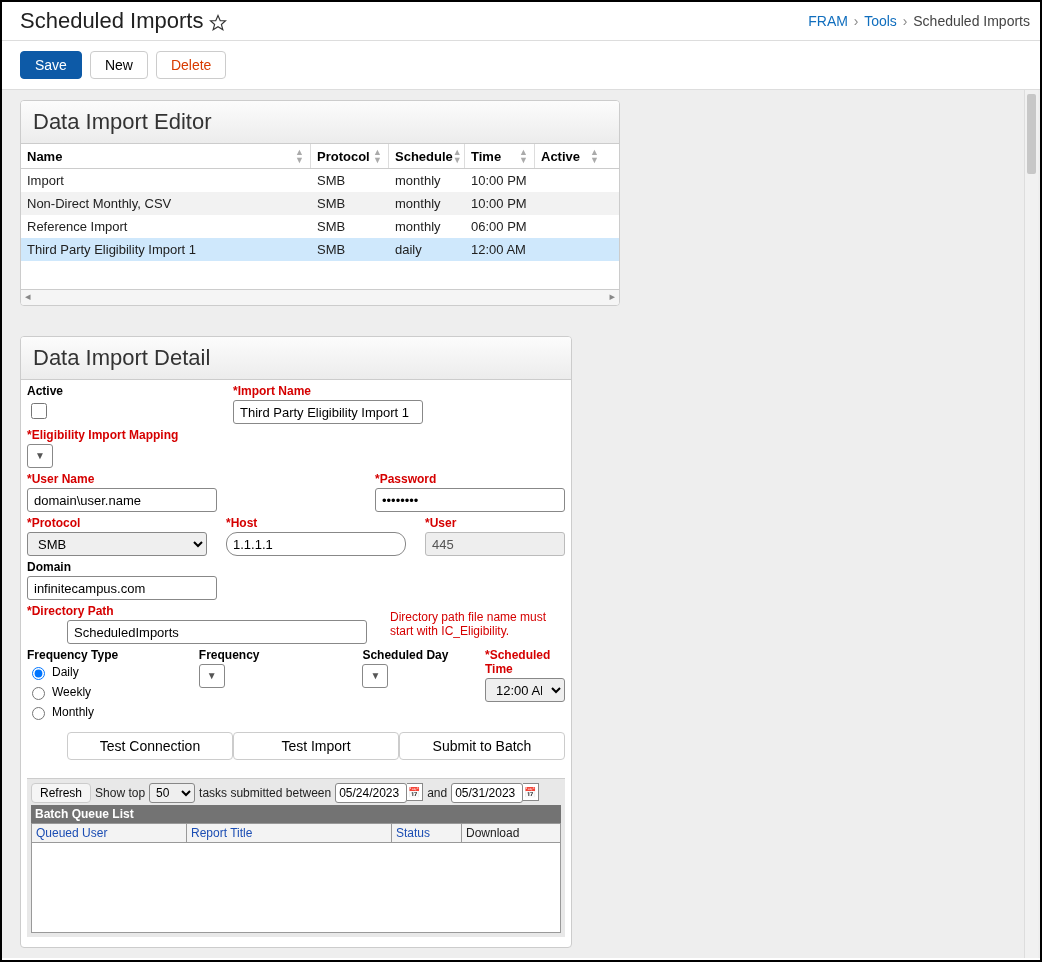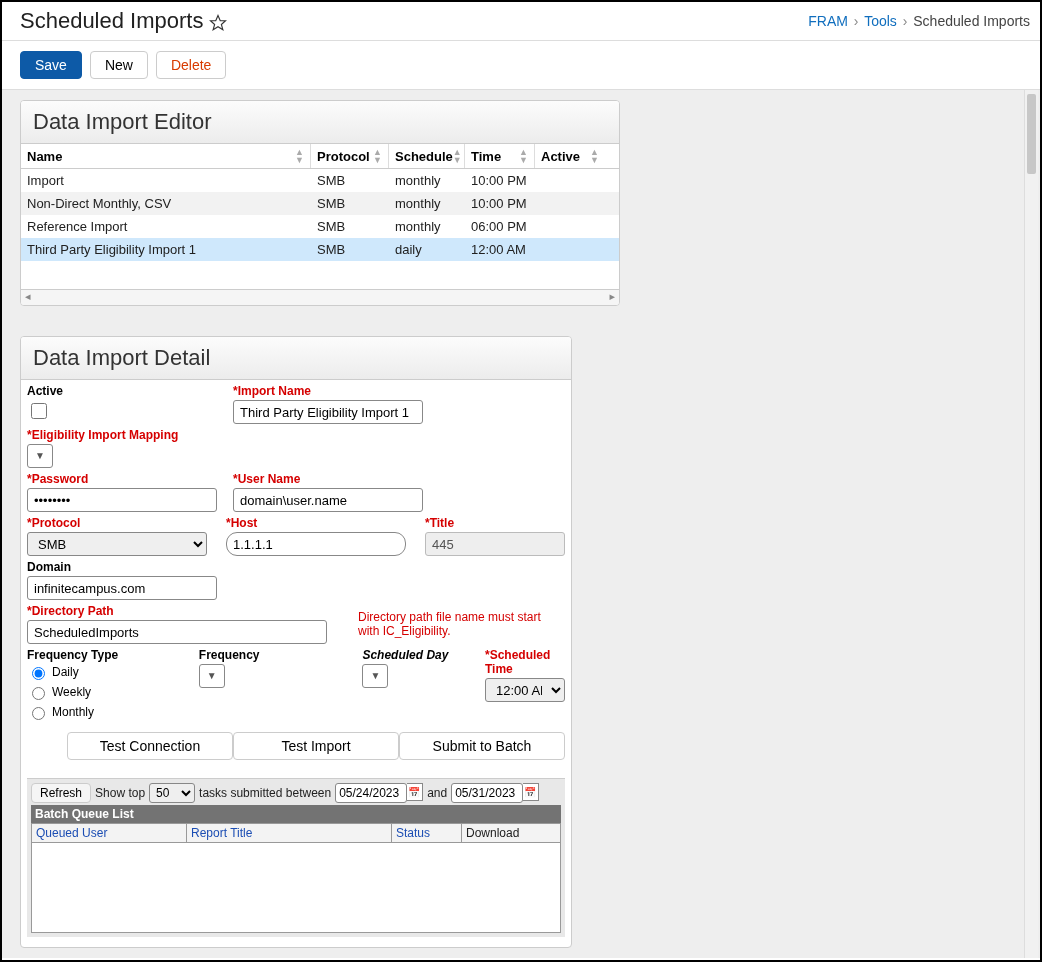--- a/index.html
+++ b/index.html
@@ -42,21 +42,21 @@
   .grid-hscroll { height: 16px; background: #f5f5f5; border-top: 1px solid #ccc; position:relative; }
   .grid-hscroll::before { content:"◂"; position:absolute; left:4px; top:0; color:#888; font-size:11px;}
   .grid-hscroll::after { content:"▸"; position:absolute; right:4px; top:0; color:#888; font-size:11px;}
 
   .panel.detail { width: 552px; margin-top: 30px; }
   .detail-body { padding: 4px 6px 10px 6px; }
   .form-row { display: flex; gap: 16px; margin-bottom: 4px; }
   .field { display: flex; flex-direction: column; }
   .field label { font-size: 12px; font-weight: 700; color: #000; margin-bottom: 2px; }
   .field label.req { color: #d50000; }
-  .hint { font-size: 12px; color: #d50000; margin-left: 15px; align-self:center;}
+  .hint { font-size: 12px; color: #d50000; margin-left: 7px; align-self:center;}
   input[type=text], input[type=password], select.inp {
     border: 1px solid #888; border-radius: 3px; padding: 3px 6px; font-size: 13px; height: 24px;
   }
   input[disabled], select[disabled] { background: #eee; border-color:#bbb;}
   .dd-small { width: 26px; height:24px; border:1px solid #888; border-radius:3px; background:#fff; text-align:center; font-size:10px; line-height:22px; color:#555;}
   .radio-stack { display:flex; flex-direction:column; gap:2px; font-size:13px; }
   .radio-stack label { font-weight: 400; display:flex; align-items:center; gap:4px; }
   .action-row { display:flex; gap:0; justify-content:flex-start; margin-top:10px; padding-left:40px;}
   .action-row .btn.wide { width: 170px; font-size: 14px; }
 
@@ -181,76 +181,76 @@
         </div>
 
         <div class="form-row">
           <div class="field">
             <label class="req">*Eligibility Import Mapping</label>
             <div class="dd-small">▼</div>
           </div>
         </div>
 
         <div class="form-row">
-          <div class="field">
-            <label class="req">*Password</label>
-            <input type="password" style="width: 190px;" value="••••••••">
-          </div>
           <div class="field" style="width:385px;">
             <label class="req">*User Name</label>
             <input type="text" style="width: 190px;" value="domain\user.name">
+          </div>
+          <div class="field">
+            <label class="req">*Password</label>
+            <input type="password" style="width: 190px;" value="••••••••">
           </div>
         </div>
 
         <div class="form-row">
           <div class="field" style="width:190px;">
             <label class="req">*Protocol</label>
             <select class="inp" style="width:180px;">
               <option>SMB</option>
             </select>
           </div>
           <div class="field" style="width:190px;">
             <label class="req">*Host</label>
             <input type="text" style="width: 180px; border-radius: 11px;" value="1.1.1.1">
           </div>
           <div class="field">
-            <label class="req">*Title</label>
+            <label class="req">*User</label>
             <input type="text" disabled="" style="width: 140px;" value="445">
           </div>
         </div>
 
         <div class="form-row">
           <div class="field">
             <label>Domain</label>
             <input type="text" style="width: 190px;" value="infinitecampus.com">
           </div>
         </div>
 
         <div class="form-row" style="align-items:flex-end;">
           <div class="field">
             <label class="req">*Directory Path</label>
-            <input type="text" style="width: 300px;" value="ScheduledImports">
+            <input type="text" style="width: 300px; margin-left: 40px;" value="ScheduledImports">
           </div>
           <span class="hint">Directory path file name must start with IC_Eligibility.</span>
         </div>
 
         <div class="form-row" style="margin-top:4px;">
           <div class="field" style="width:190px;">
             <label>Frequency Type</label>
             <div class="radio-stack" id="freq-radios">
                 <label><input type="radio" name="freq" checked="" style=""> Daily</label>
                 <label><input type="radio" name="freq" style=""> Weekly</label>
                 <label><input type="radio" name="freq" style=""> Monthly</label>
               </div>
           </div>
           <div class="field" style="width:180px;">
             <label>Frequency</label>
             <div class="dd-small">▼</div>
           </div>
-          <div class="field" style="width:130px;font-style:italic;">
+          <div class="field" style="width:130px;">
             <label>Scheduled Day</label>
             <div class="dd-small">▼</div>
           </div>
           <div class="field">
             <label class="req">*Scheduled Time</label>
             <select class="inp" style="width:80px;">
               <option>12:00 AM</option>
             </select>
           </div>
         </div>

